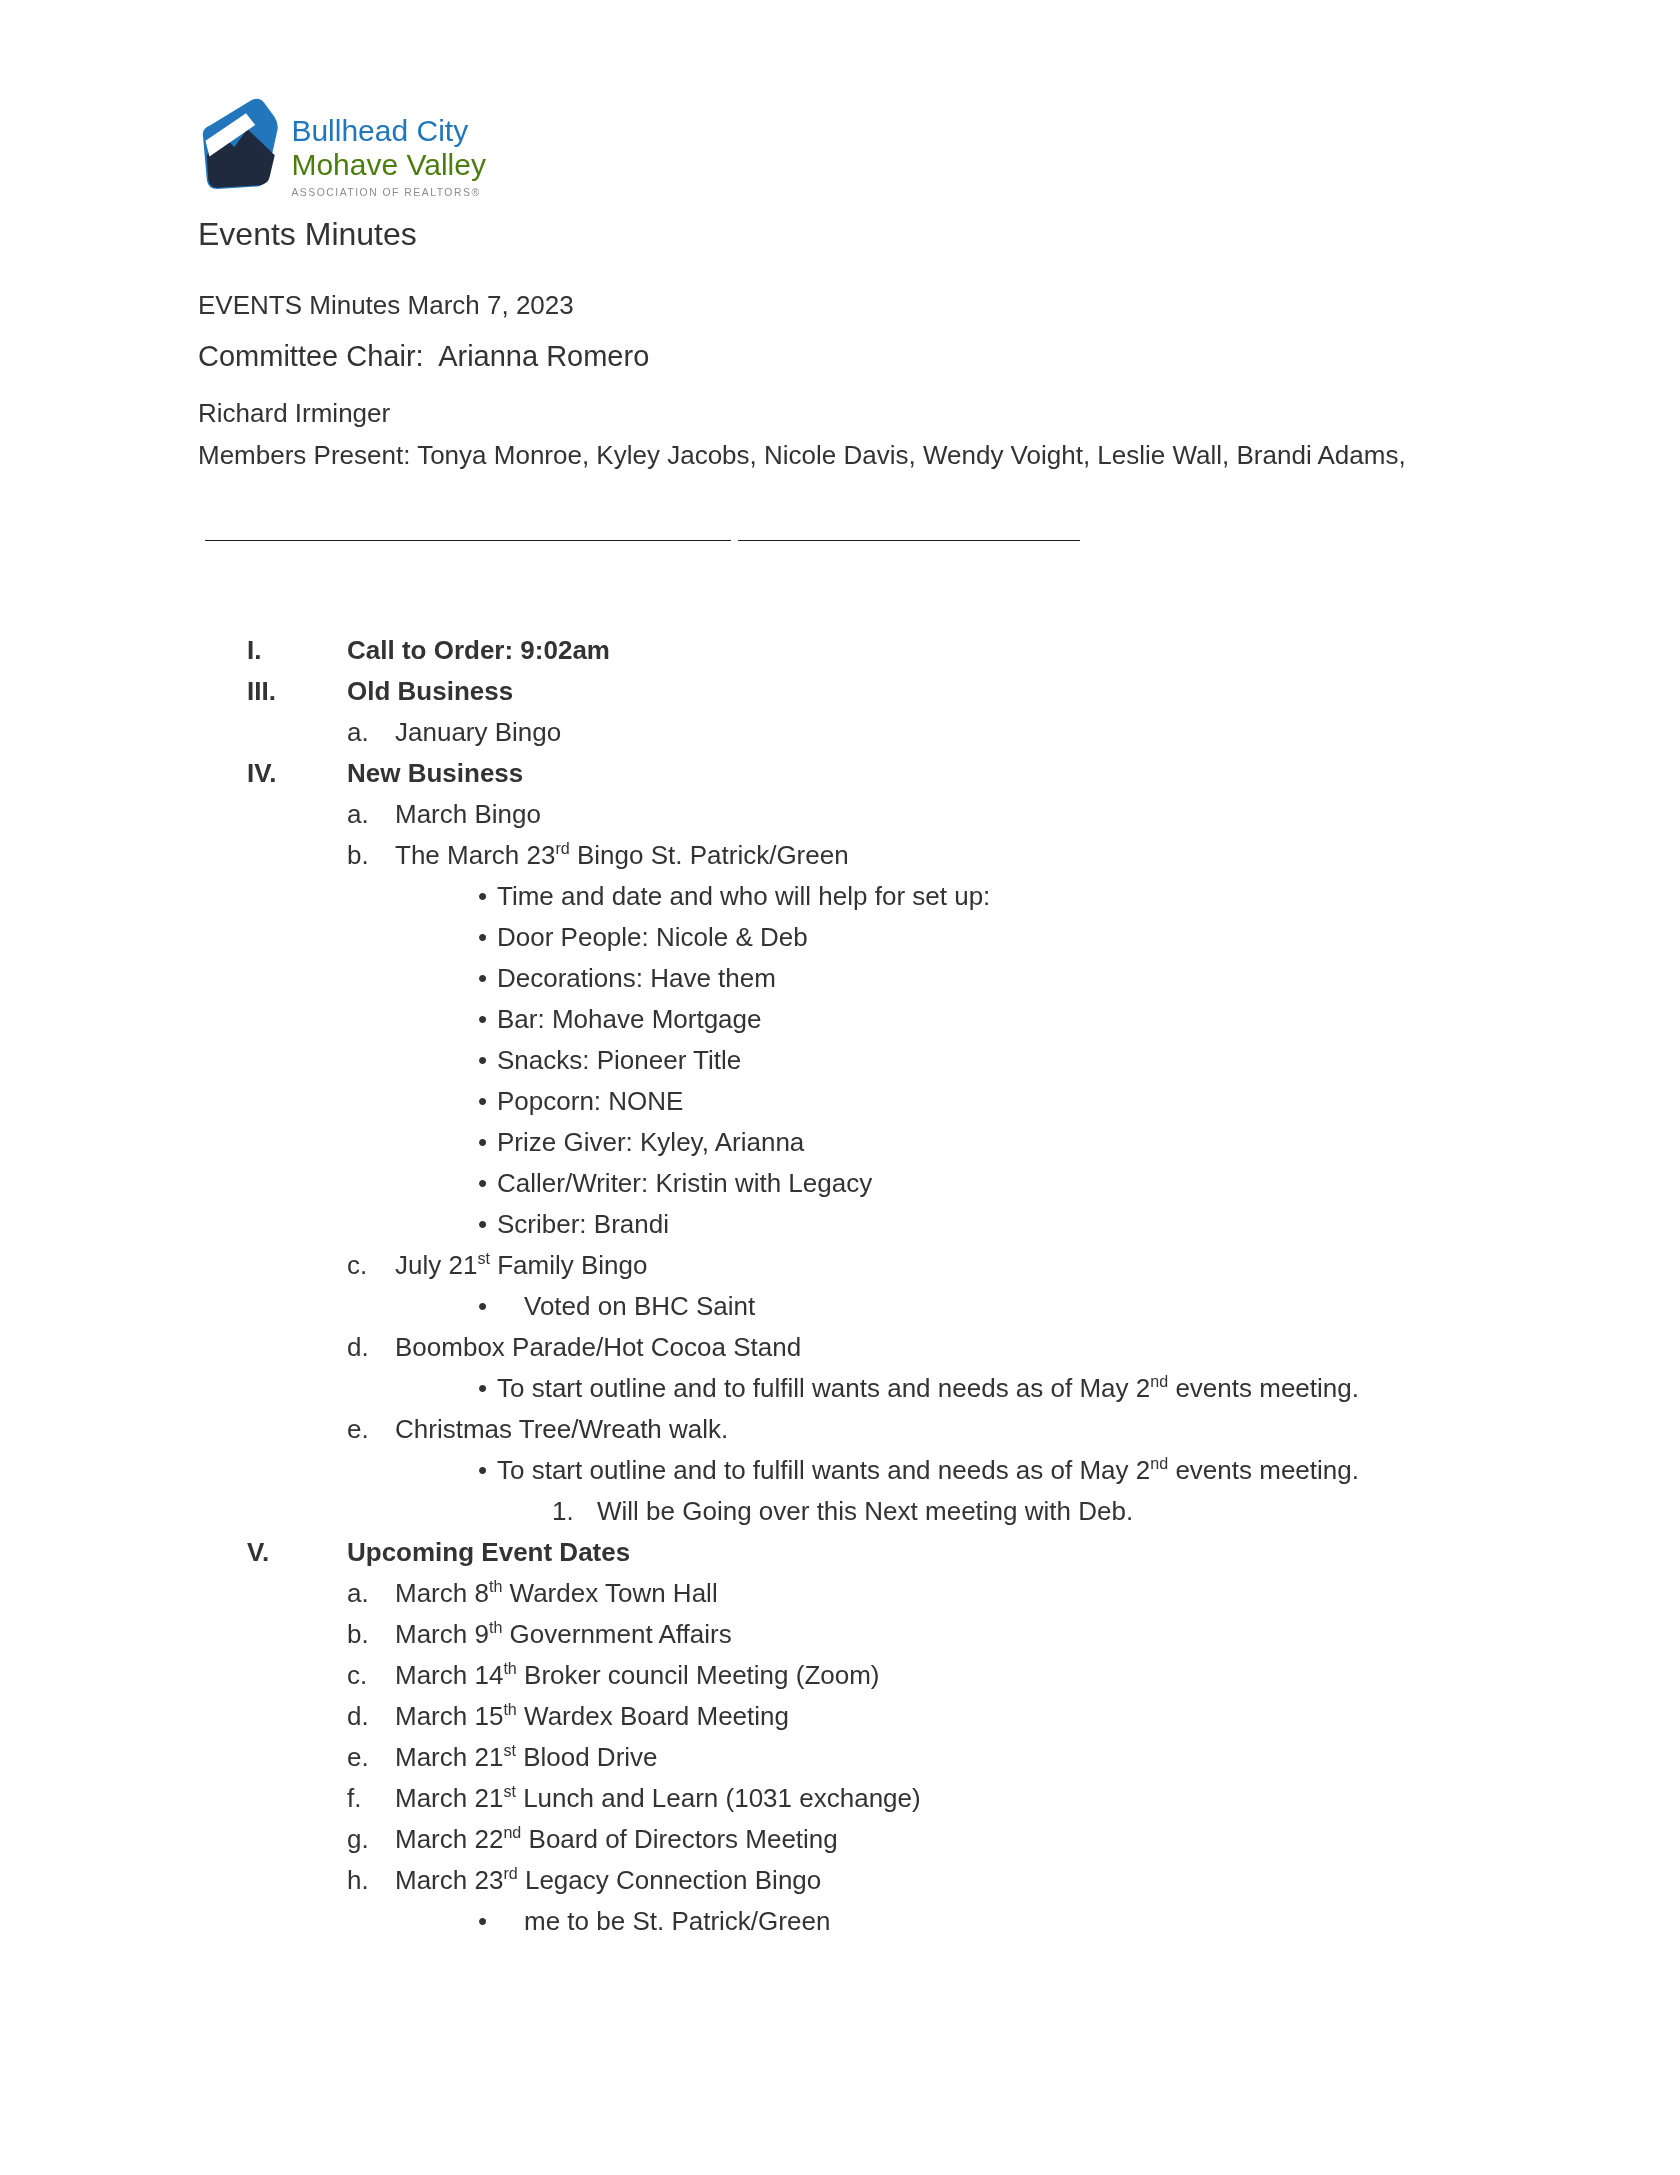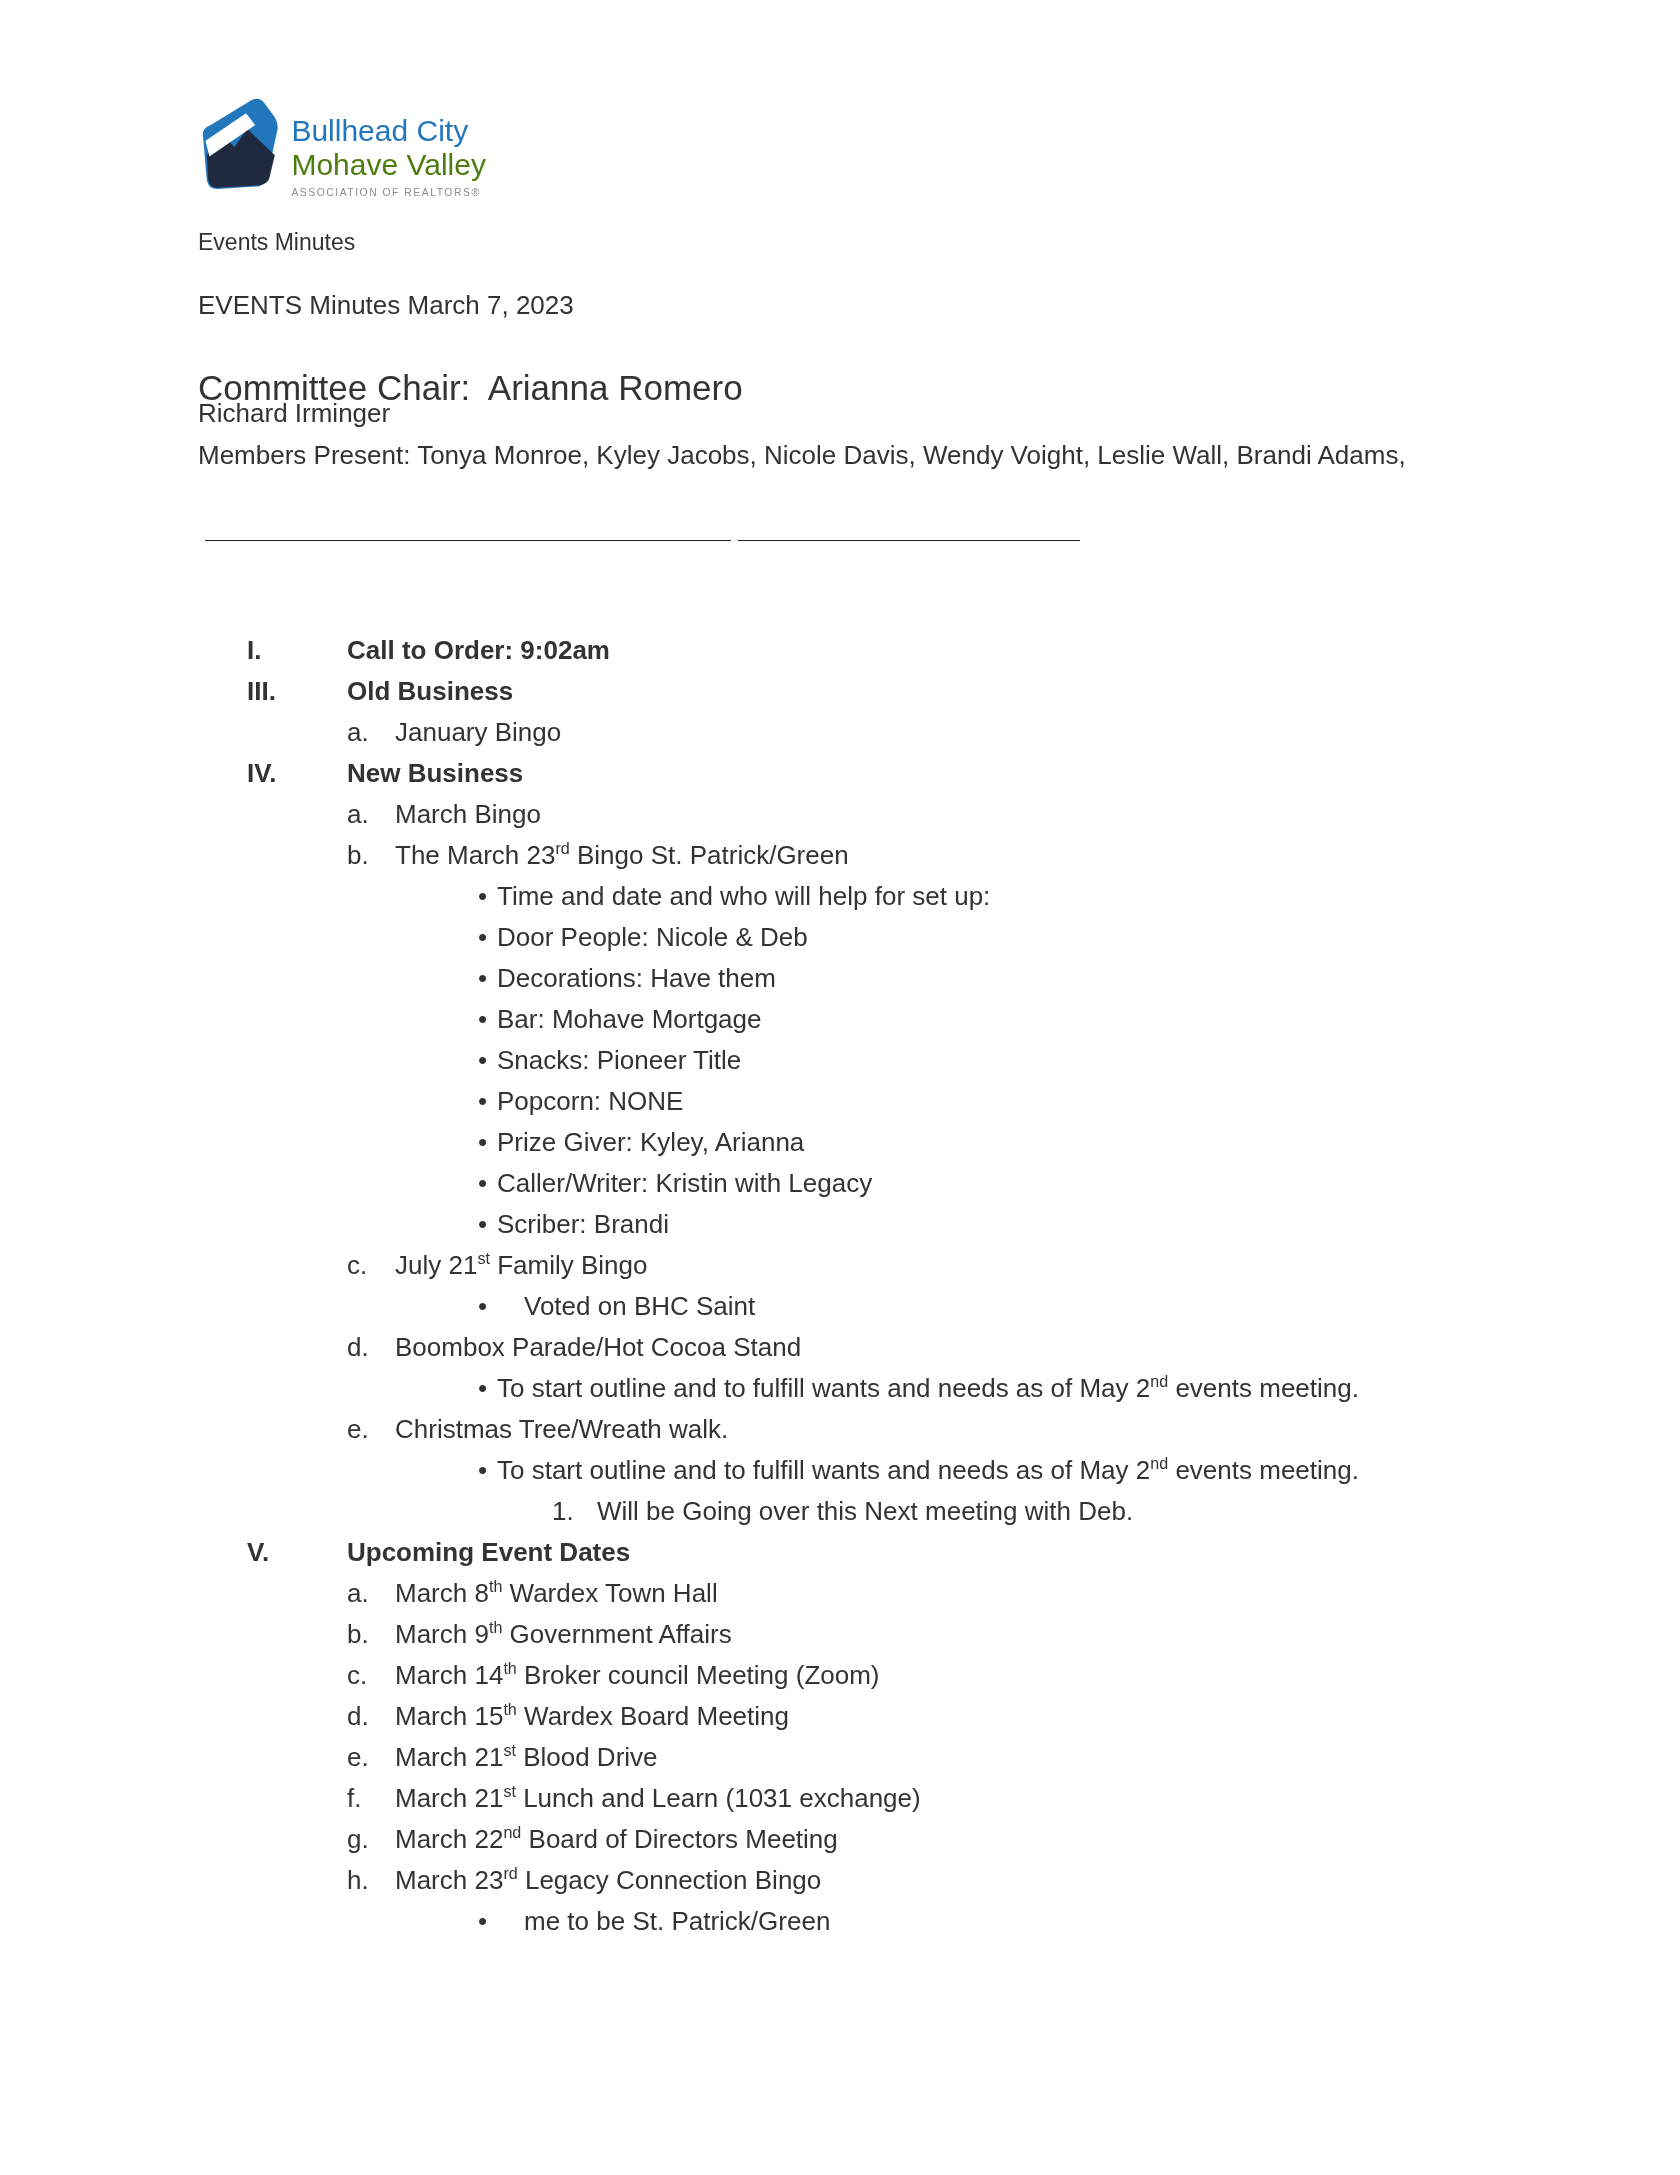--- a/index.html
+++ b/index.html
@@ -14,25 +14,25 @@
   }
   .abs { position: absolute; }
 
   
   #logo { top: 95px; left: 199px; display: flex; align-items: flex-start; gap: 11.4px; }
   #logo .names { padding-top: 19px; }
   .logo-name1 { color: #2176BC; font-size: 30px; line-height: 34px; }
   .logo-name2 { color: #4d7c0f; font-size: 30px; line-height: 34px; }
   .logo-tag   { color: #8C8C8C; font-size: 10.4px; letter-spacing: 1.5px; margin-top: 4.7px; }
 
-  #caption { top: 229px; left: 198px; font-size: 23px; }
+  #caption { top: 216px; left: 198px; font-size: 32px; }
 
   
   #title   { top: 290px; left: 198px; font-size: 26px; }
-  #chair   { top: 368px; left: 198px; font-size: 35px; white-space: pre-wrap; }
+  #chair   { top: 340px; left: 198px; font-size: 29px; white-space: pre-wrap; }
   #members { top: 392px; left: 198px; font-size: 26px; line-height: 42px; }
 
   
   #divider { top: 540px; left: 205px; display: flex; gap: 6.6px; }
   #divider .seg { border-top: 1.9px solid #1f1f1f; height: 0; }
   #divider .seg1 { width: 526px; }
   #divider .seg2 { width: 342px; }
 
   
   #outline { top: 630px; left: 0; right: 0; font-size: 26px; }

